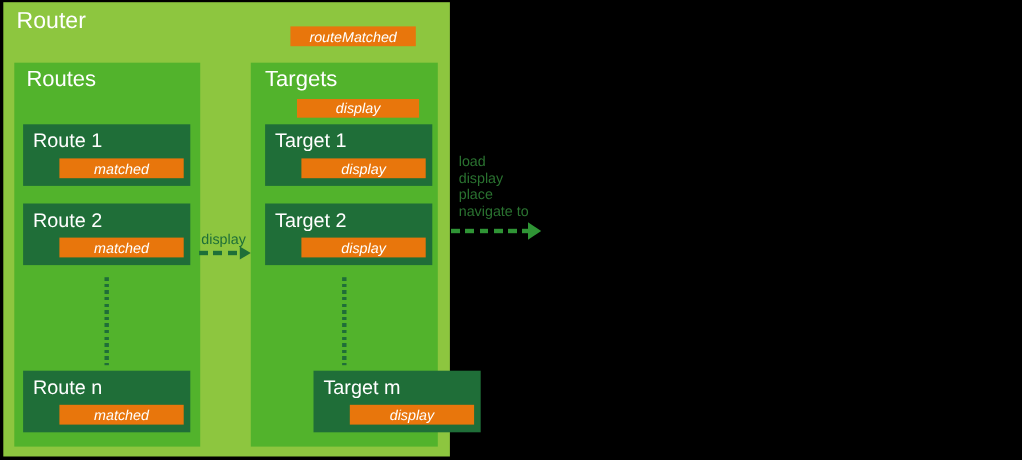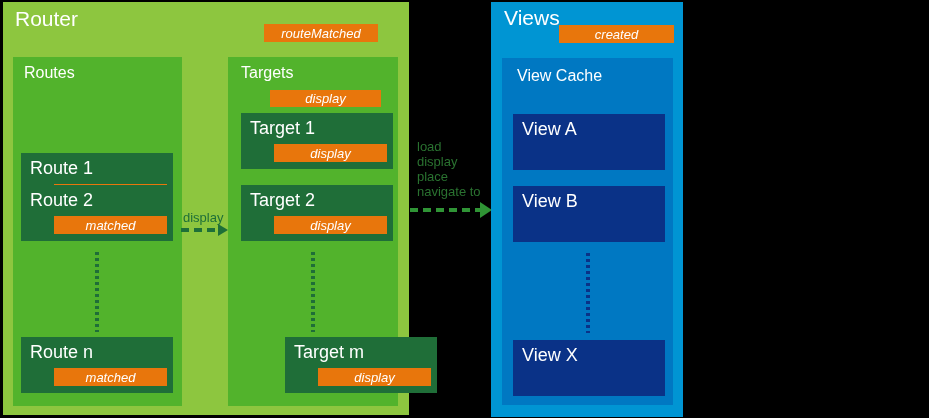--- a/index.html
+++ b/index.html
@@ -7,21 +7,21 @@
     --router-bg:#8dc63f; --section-bg:#52b32c; --row-bg:#1f6e38;
     --orange:#e8760c;
     --views-bg:#0095d3; --cache-bg:#0078c2; --navy:#0a3287;
     --arrow-dark:#1e6f38; --arrow-green:#2f9435; --arrow-text:#2a7230;
   }
   *{margin:0;padding:0;box-sizing:border-box;}
   body{background:var(--black);font-family:"Liberation Sans",sans-serif;}
   #canvas{position:relative;width:929px;height:418px;background:var(--black);overflow:hidden;}
   .abs{position:absolute;}
   .title-lg{color:var(--white);font-size:21px;line-height:24px;}
-  .title-md{color:var(--white);font-size:16px;line-height:23px;}
+  .title-md{color:var(--white);font-size:20px;line-height:23px;}
   .row{position:absolute;width:152px;height:56px;background:var(--row-bg);}
   .row-label{position:absolute;left:9px;top:5px;color:var(--white);font-size:18px;}
   .badge{background:var(--orange);color:var(--white);font-size:13px;
          display:flex;align-items:center;justify-content:center;text-align:left;font-style:italic;}
   .row .badge{position:absolute;right:6px;bottom:7px;width:113px;height:18px;}
   .vdots{position:absolute;width:4px;height:80px;
          background:repeating-linear-gradient(to bottom,var(--dot,#1f6e38) 0 3px,transparent 3px 6px);}
   .hdash{position:absolute;height:4px;
          background:repeating-linear-gradient(to right,var(--dash,#2f9435) 0 8px,transparent 8px 13px);}
   .arrowhead{position:absolute;width:0;height:0;}
@@ -46,21 +46,21 @@
 
 <div id="canvas">
 
   <div id="router" class="abs">
     <div class="abs title-lg" style="left:12px;top:5px;">Router</div>
     <div class="abs badge" style="left:261px;top:22px;width:114px;height:18px;">routeMatched</div>
 
     <div id="routes" class="abs">
       <div class="abs title-md" style="left:11px;top:4px;">Routes</div>
 
-      <div class="row" style="left:8px;top:56px;margin-top:40px;">
+      <div class="row" style="left:8px;top:56px;">
         <div class="row-label">Route 1</div>
         <div class="badge">matched</div>
       </div>
       <div class="row" style="left:8px;top:128px;">
         <div class="row-label">Route 2</div>
         <div class="badge">matched</div>
       </div>
       <div class="vdots" style="left:82px;"></div>
       <div class="row" style="left:8px;top:280px;">
         <div class="row-label">Route n</div>
@@ -94,33 +94,14 @@
 
   <div class="abs" id="main-arrow-label">
     <div>load</div>
     <div>display</div>
     <div>place</div>
     <div>navigate to</div>
   </div>
   <div class="hdash" style="left:410px;top:208px;width:70px;--dash:var(--arrow-green);"></div>
   <div class="arrowhead" style="left:480px;top:202px;border-top:8px solid transparent;border-bottom:8px solid transparent;border-left:12px solid var(--arrow-green);"></div>
 
-  <div id="views" class="abs">
-    <div class="abs title-lg" style="left:13px;top:4px;">Views</div>
-    <div class="abs badge" style="left:68px;top:23px;width:115px;height:18px;">created</div>
-
-    <div id="cache" class="abs">
-      <div class="abs title-md" style="left:15px;top:6px;">View Cache</div>
-
-      <div class="row" style="left:11px;top:56px;">
-        <div class="row-label">View A</div>
-      </div>
-      <div class="row" style="left:11px;top:128px;">
-        <div class="row-label">View B</div>
-      </div>
-      <div class="vdots"></div>
-      <div class="row" style="left:11px;top:282px;">
-        <div class="row-label">View X</div>
-      </div>
-    </div>
-  </div>
 
 </div>
 
 </body></html>

